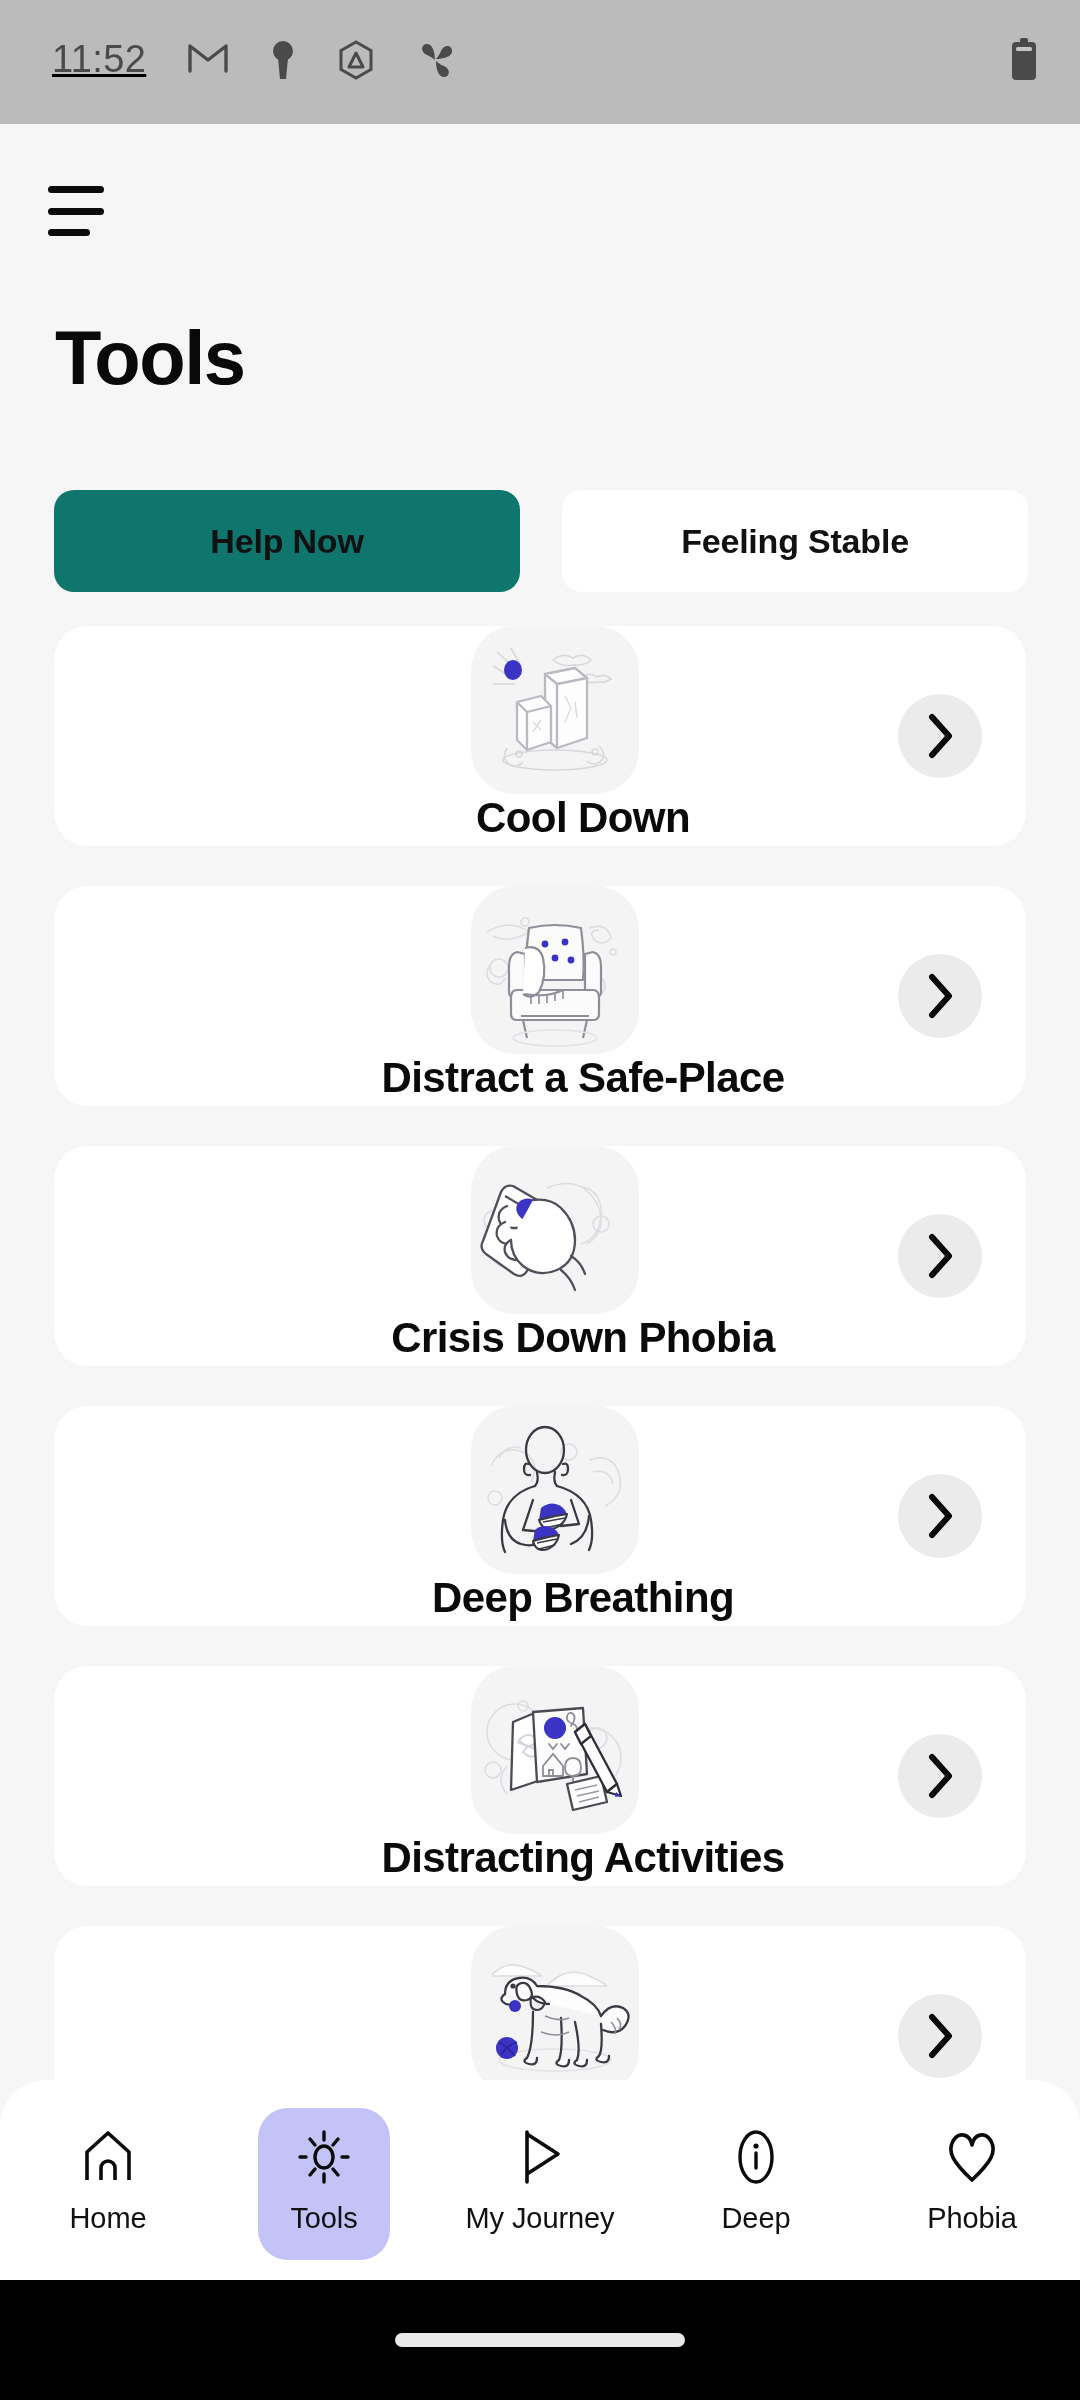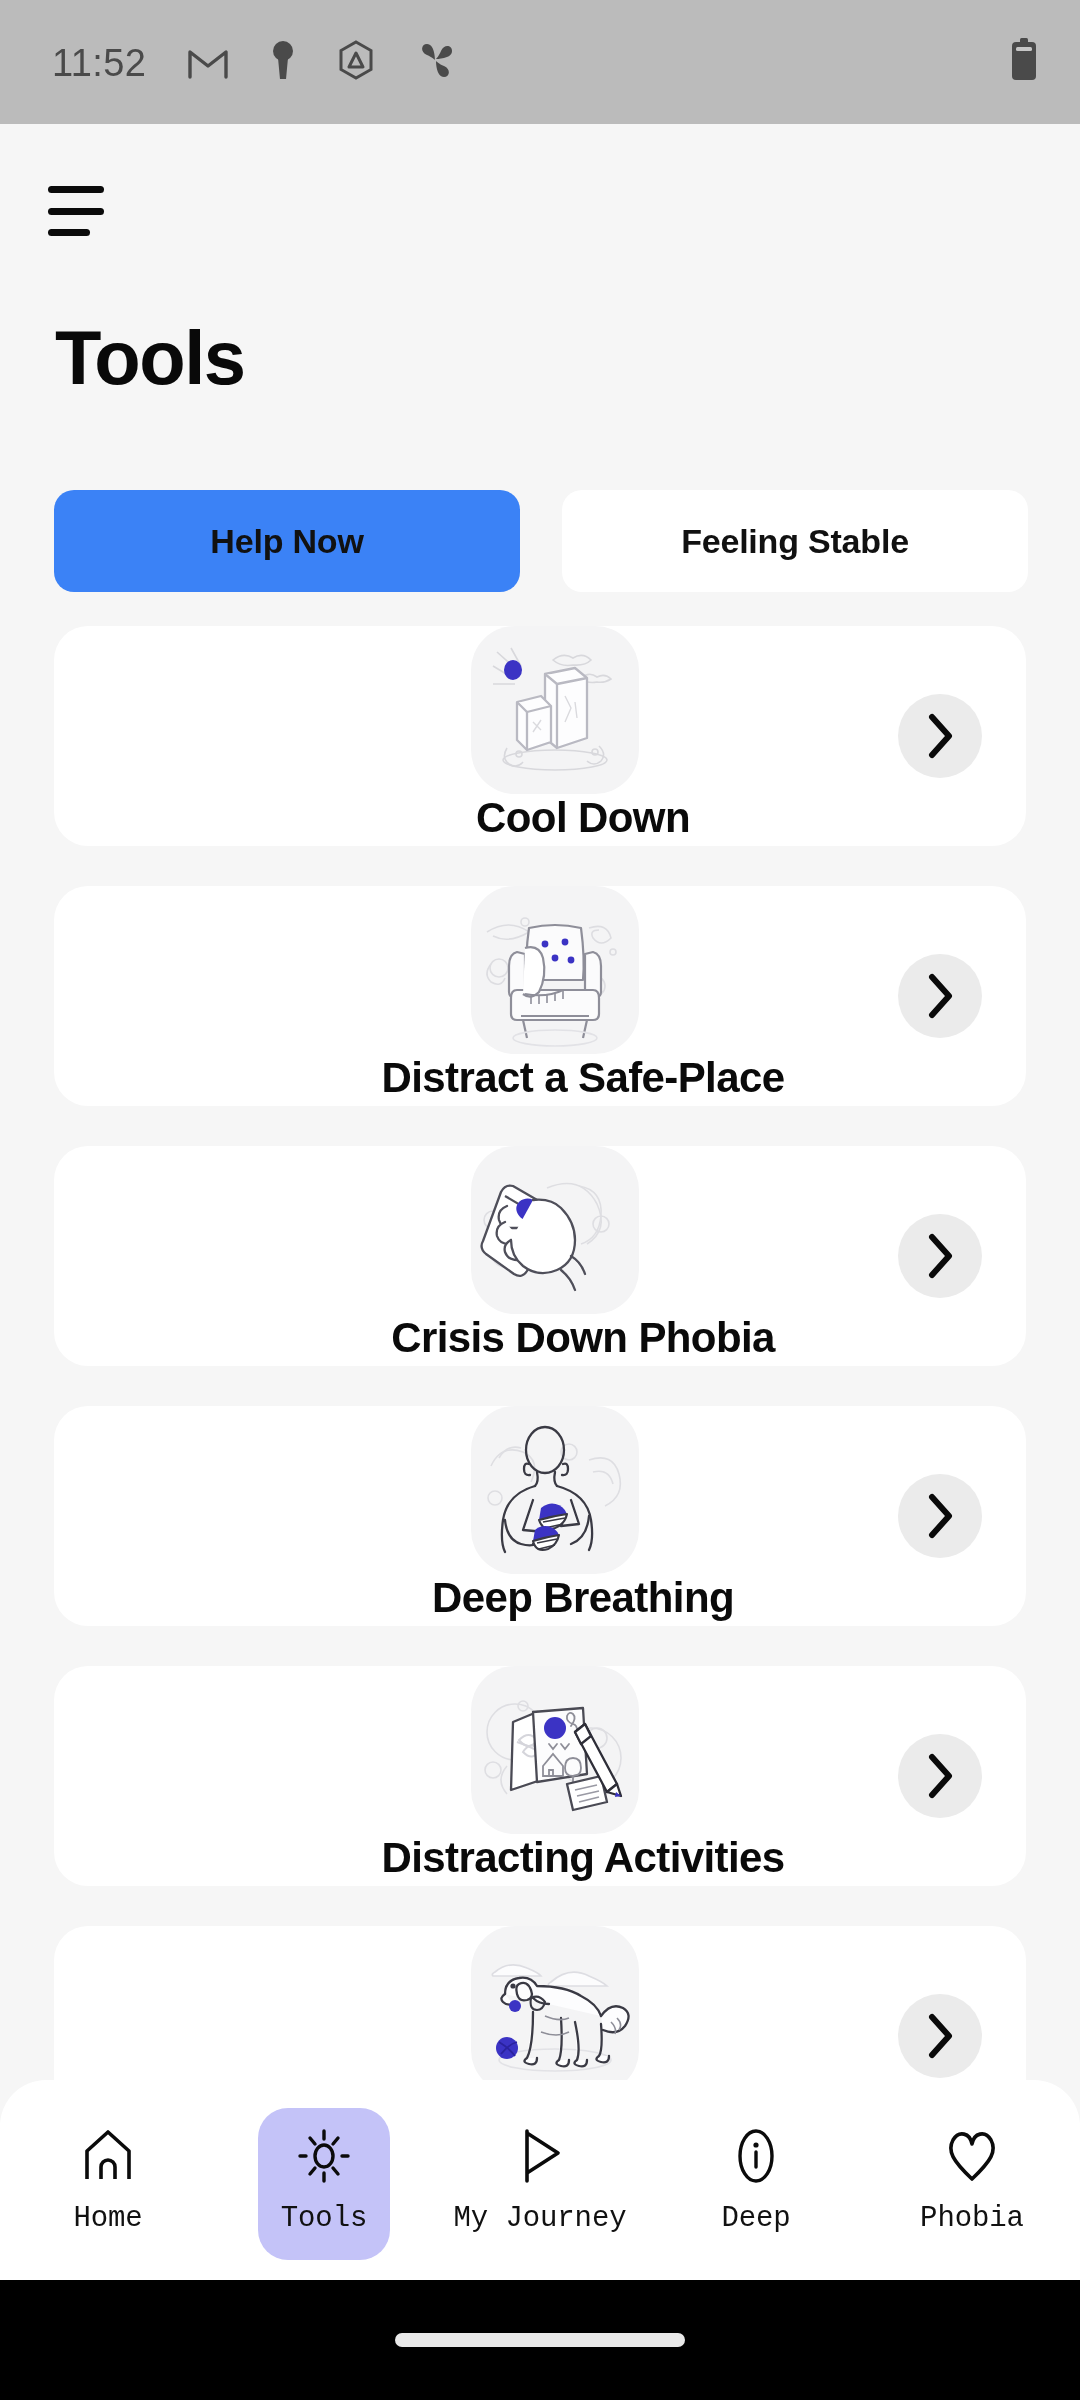--- a/index.html
+++ b/index.html
@@ -24,22 +24,23 @@
     top: 0; left: 0;
     width: 1080px;
     height: 124px;
     background: #BBBBBB;
     display: flex;
     align-items: center;
     padding: 0 42px 0 52px;
   }
   #status-left {
     display: flex;
-    align-items: flex-end;
+    align-items: flex-start;
     gap: 41px;
+    text-decoration: underline;
   }
   #clock {
     font-size: 38px;
     color: #4A4A4A;
     letter-spacing: 0.4px;
     font-weight: 400;
     line-height: 1;
     padding-bottom: 2px;
   }
   .sicon { display: block; }
@@ -91,21 +92,21 @@
     height: 102px;
     border-radius: 20px;
     display: flex;
     align-items: center;
     justify-content: center;
     font-size: 34px;
     font-weight: 700;
     color: #111111;
     letter-spacing: -0.2px;
   }
-  .tab-0 { width: 466px; background: #3b82f6; }
+  .tab-0 { width: 466px; background: #0f766e; }
   .tab-1 { width: 466px; background: #FFFFFF; }
 
   
   #list {
     position: absolute;
     left: 0; top: 626px;
     width: 1080px;
     height: 1480px;
     overflow: hidden;
   }
@@ -185,21 +186,20 @@
     transform: translateX(-50%);
     z-index: 0;
   }
   .navinner {
     position: relative;
     z-index: 1;
     display: flex;
     flex-direction: column;
     align-items: center;
     gap: 14px;
-    font-family: Liberation Mono, monospace;
   }
   .navlabel {
     font-size: 29px;
     color: #111111;
     font-weight: 400;
     letter-spacing: -0.1px;
     line-height: 1;
   }
 
   

